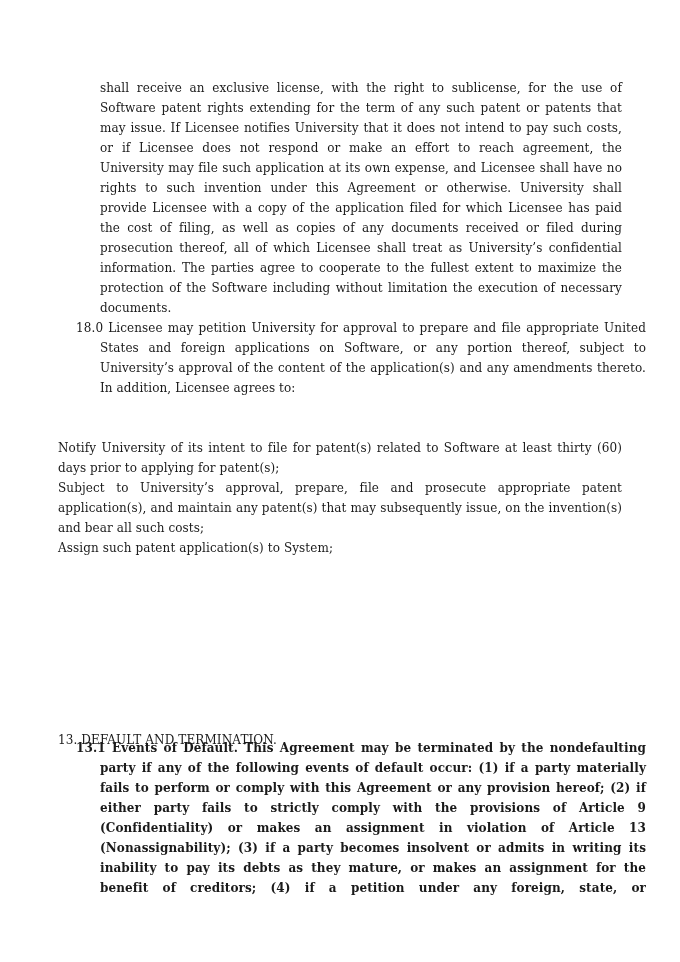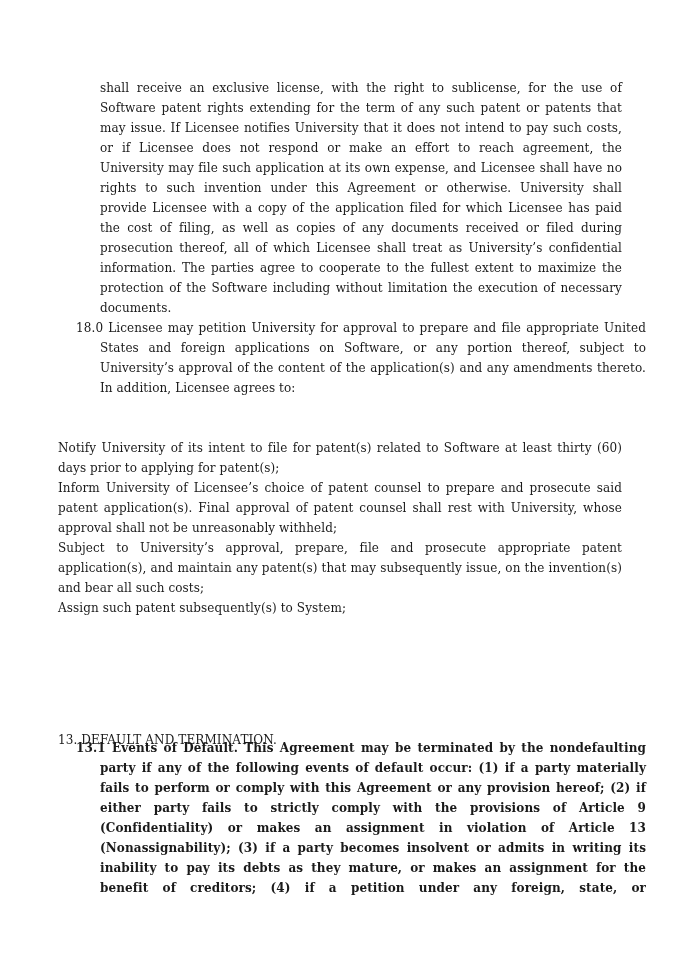--- a/index.html
+++ b/index.html
@@ -29,23 +29,22 @@
   <div class="line-block para-cont">
     <p class="justify-last-off">shall receive an exclusive license, with the right to sublicense, for the use of Software patent rights extending for the term of any such patent or patents that may issue. If Licensee notifies University that it does not intend to pay such costs, or if Licensee does not respond or make an effort to reach agreement, the University may file such application at its own expense, and Licensee shall have no rights to such invention under this Agreement or otherwise. University shall provide Licensee with a copy of the application filed for which Licensee has paid the cost of filing, as well as copies of any documents received or filed during prosecution thereof, all of which Licensee shall treat as University’s confidential information. The parties agree to cooperate to the fullest extent to maximize the protection of the Software including without limitation the execution of necessary documents.</p>
   </div>
 
   <div class="line-block clause clause-122">
     <p><span>18.0</span> <span>Licensee may petition University for approval to prepare and file appropriate United States and foreign applications on Software, or any portion thereof, subject to University’s approval of the content of the application(s) and any amendments thereto. In addition, Licensee agrees to:</span></p>
   </div>
 
   <div class="line-block list">
     <p>Notify University of its intent to file for patent(s) related to Software at least thirty (60) days prior to applying for patent(s);</p>
-    <p>Inform University of Licensee’s choice of patent counsel to prepare and prosecute said patent application(s). Final approval of patent counsel shall rest with University, whose approval shall not be unreasonably withheld;</p>
     <p>Subject to University’s approval, prepare, file and prosecute appropriate patent application(s), and maintain any patent(s) that may subsequently issue, on the invention(s) and bear all such costs;</p>
-    <p>Assign such patent subsequently(s) to System;</p>
+    <p>Assign such patent application(s) to System;</p>
   </div>
 
   <div class="heading">13. DEFAULT AND TERMINATION.</div>
 
   <div class="line-block clause clause-131">
     <p class="justify-last"><span>13.1</span> <span>Events of Default. This Agreement may be terminated by the nondefaulting party if any of the following events of default occur: (1) if a party materially fails to perform or comply with this Agreement or any provision hereof; (2) if either party fails to strictly comply with the provisions of Article 9 (Confidentiality) or makes an assignment in violation of Article 13 (Nonassignability); (3) if a party becomes insolvent or admits in writing its inability to pay its debts as they mature, or makes an assignment for the benefit of creditors; (4) if a petition under any foreign, state, or</span></p>
   </div>
 
 </div>
 

